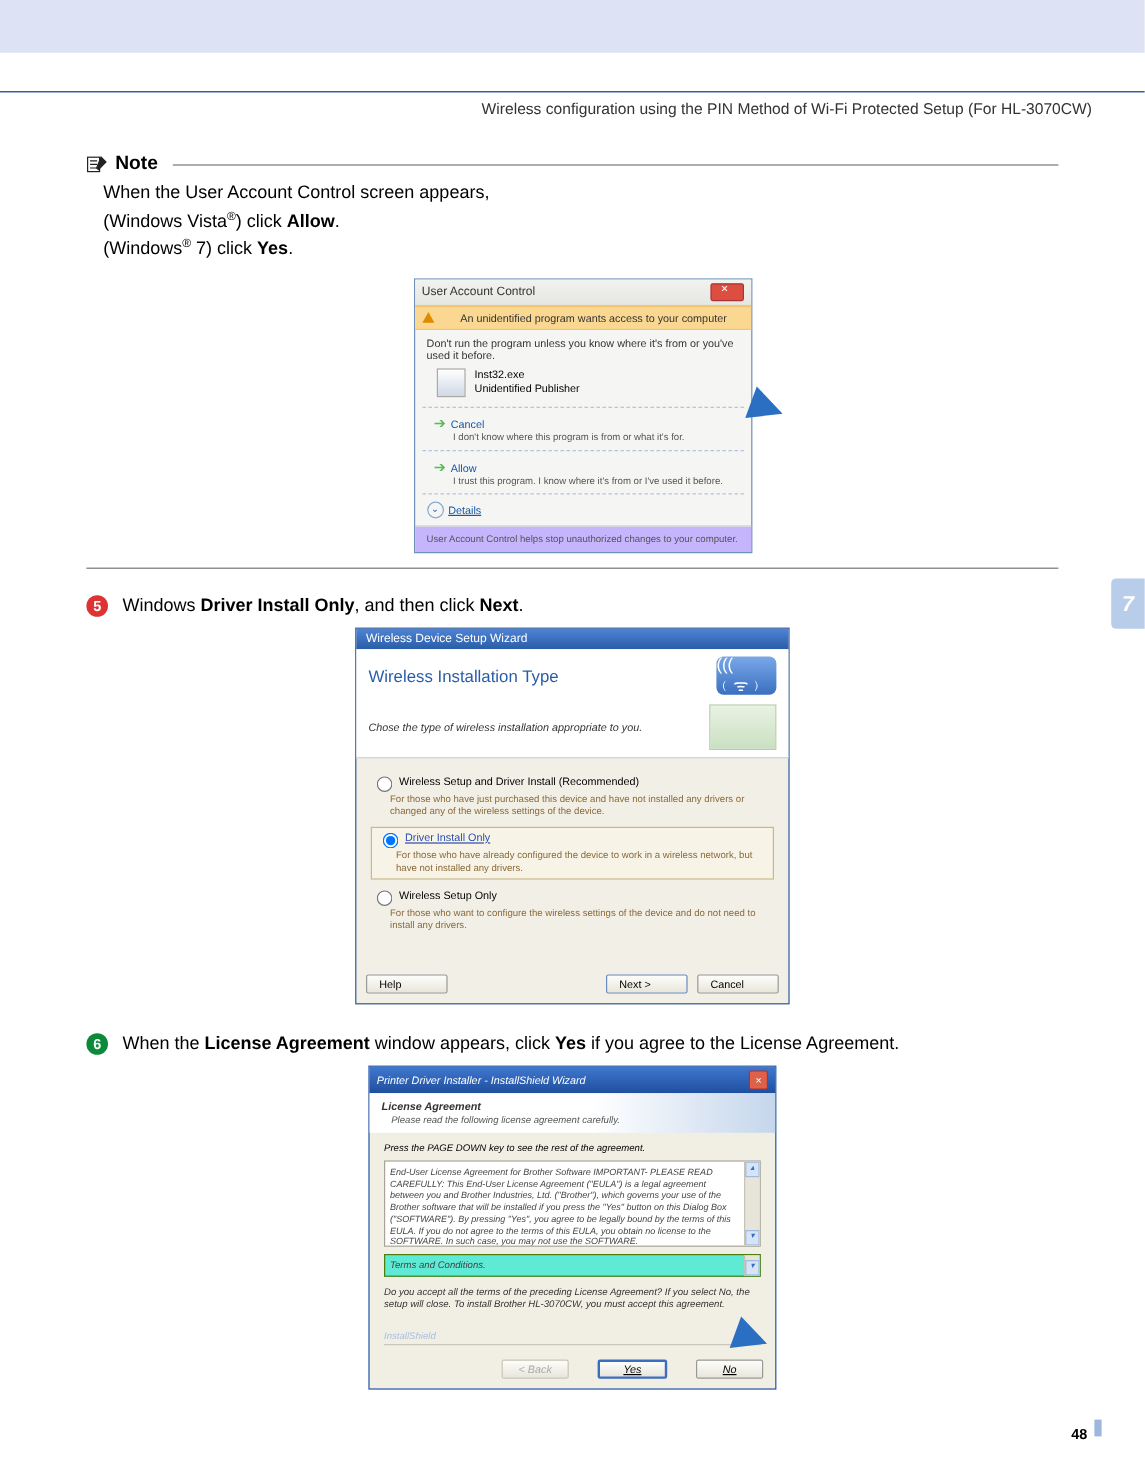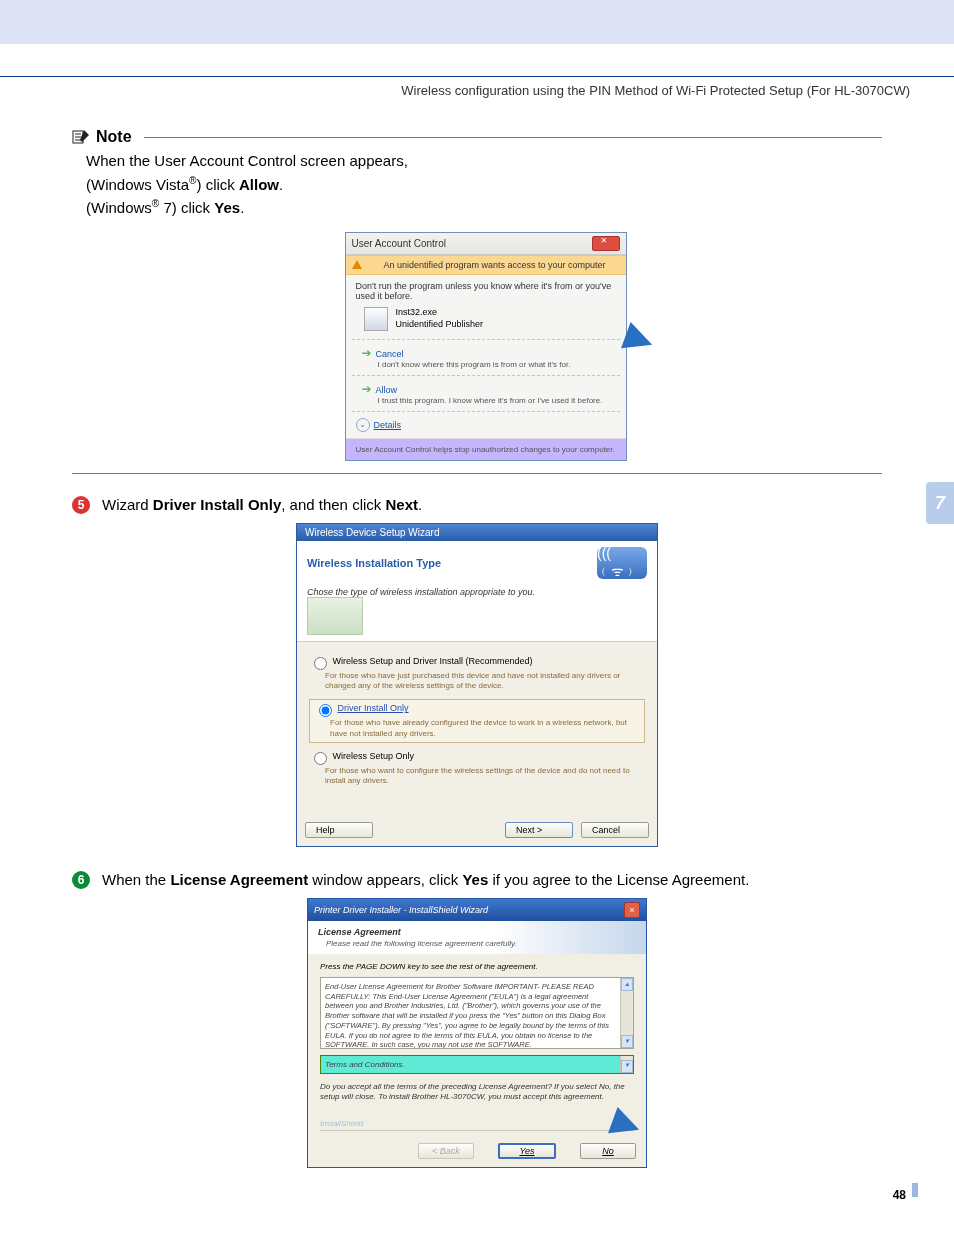--- a/index.html
+++ b/index.html
@@ -43,23 +43,23 @@
   
   .step{display:flex;gap:12px;font-size:15px;margin:6px 0 8px 0;align-items:flex-start;}
   .step-num{width:18px;height:18px;border-radius:50%;color:#fff;font-size:12px;font-weight:bold;display:flex;align-items:center;justify-content:center;flex:none;margin-top:2px;}
   .n5{background:#d33;}
   .n6{background:#0b8a3a;}
   .step-text{line-height:1.4;}
   
   .wiz{width:360px;margin:4px auto 22px auto;border:1px solid #2e5a9e;font-size:9px;background:#f2efe6;}
   .wiz-title{background:linear-gradient(#4e84d4,#2a5da8);color:#fff;padding:3px 8px;font-size:10px;}
   .wiz-head{display:flex;align-items:center;justify-content:space-between;padding:6px 10px 2px 10px;background:#fff;}
-  .wiz-head-left{font-weight:bold;color:#2a5da8;font-size:11px;text-align:right;}
+  .wiz-head-left{font-weight:normal;color:#2a5da8;font-size:14px;text-align:right;}
   .wifi-badge{width:50px;height:32px;border-radius:6px;background:linear-gradient(#7aa8e8,#3a6fc0);display:flex;align-items:center;justify-content:center;color:#fff;font-size:14px;}
-  .wiz-sub{padding:6px 10px;font-style:italic;color:#333;background:#fff;border-bottom:1px solid #ccc;display:flex;align-items:flex-start;justify-content:space-between;flex-direction:column;}
+  .wiz-sub{padding:6px 10px;font-style:italic;color:#333;background:#fff;border-bottom:1px solid #ccc;display:flex;align-items:center;justify-content:space-between;}
   .wiz-img{width:54px;height:36px;background:linear-gradient(#e9f2e3,#c9e0c2);border:1px solid #b8cdb0;}
   .wiz-body{padding:10px 12px;}
   .opt{margin:4px 0 8px 0;}
   .opt input{vertical-align:top;margin-top:1px;}
   .opt .desc{color:#8a6b3a;font-size:8px;margin:1px 0 0 16px;line-height:1.3;}
   .opt.selected{border:1px solid #c9b98a;background:#f7f3e6;padding:3px 4px;}
   .opt.selected .lbl{color:#2a4db0;text-decoration:underline;}
   .wiz-foot{display:flex;justify-content:space-between;padding:4px 8px 8px 8px;}
   .wiz-btn{background:linear-gradient(#fdfdfb,#e8e6da);border:1px solid #999;border-radius:2px;padding:2px 10px;font-size:9px;min-width:46px;text-align:left;margin-top:13px;}
   .wiz-btn.primary{border:1px solid #6a8cc0;}
@@ -157,21 +157,21 @@
         <div class="uac-foot">User Account Control helps stop unauthorized changes to your computer.</div>
       </div>
       <div class="big-arrow uac-a"></div>
     </div>
 
     <hr class="note-end-rule">
 
     <div class="step">
       <div class="step-num n5">5</div>
       <div class="step-text">
-        <span>Wizard </span><span class="strong">Driver Install Only</span><span>, and then click </span><span class="strong">Next</span><span>.</span>
+        <span>Windows </span><span class="strong">Driver Install Only</span><span>, and then click </span><span class="strong">Next</span><span>.</span>
       </div>
     </div>
 
     <div class="wiz">
       <div class="wiz-title">Wireless Device Setup Wizard</div>
       <div class="wiz-head">
         <div class="wiz-head-left">Wireless Installation Type</div>
         <div class="wifi-badge">((( ﹙ᯤ﹚</div>
       </div>
       <div class="wiz-sub">

